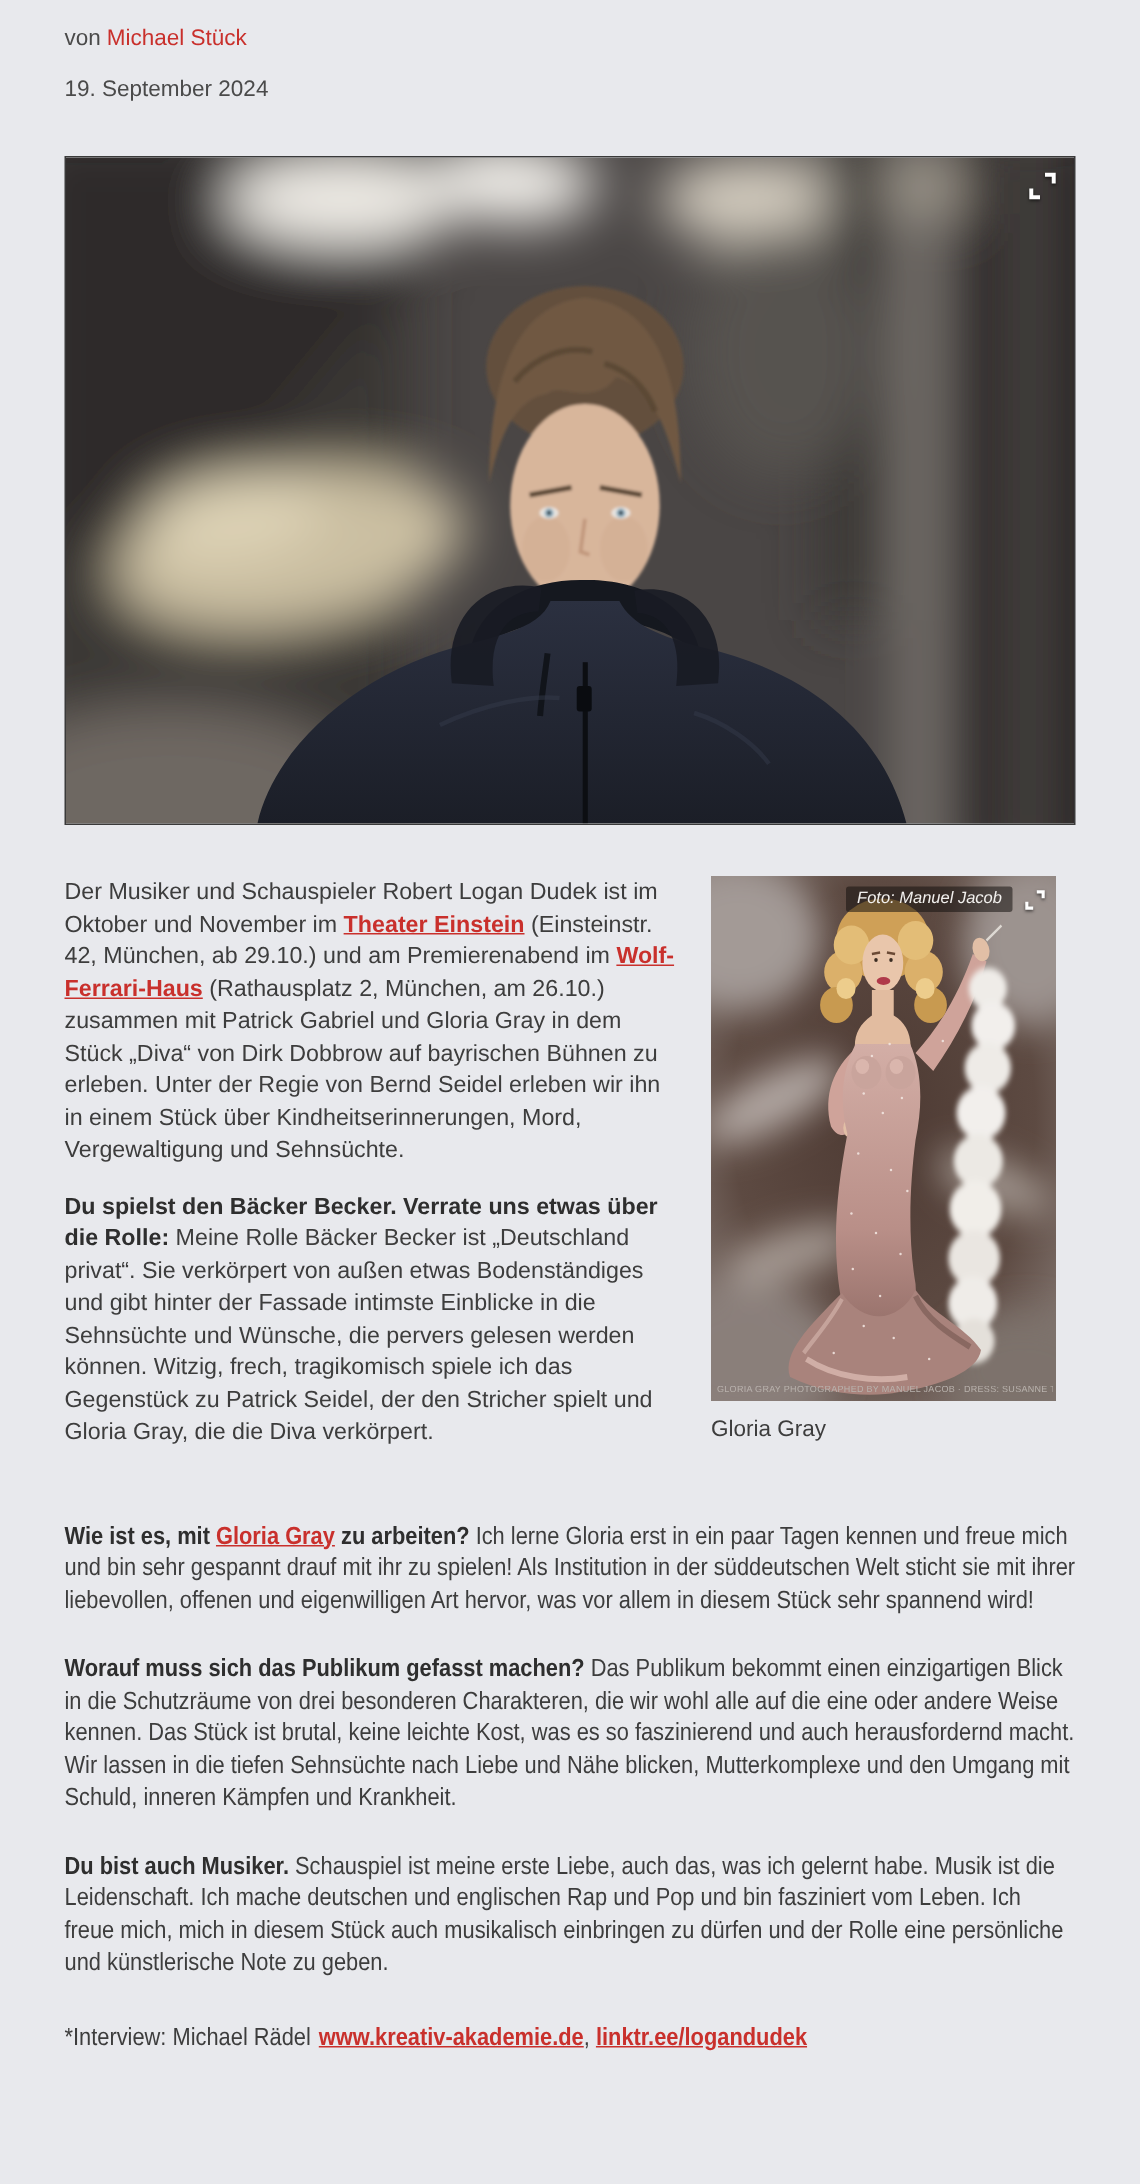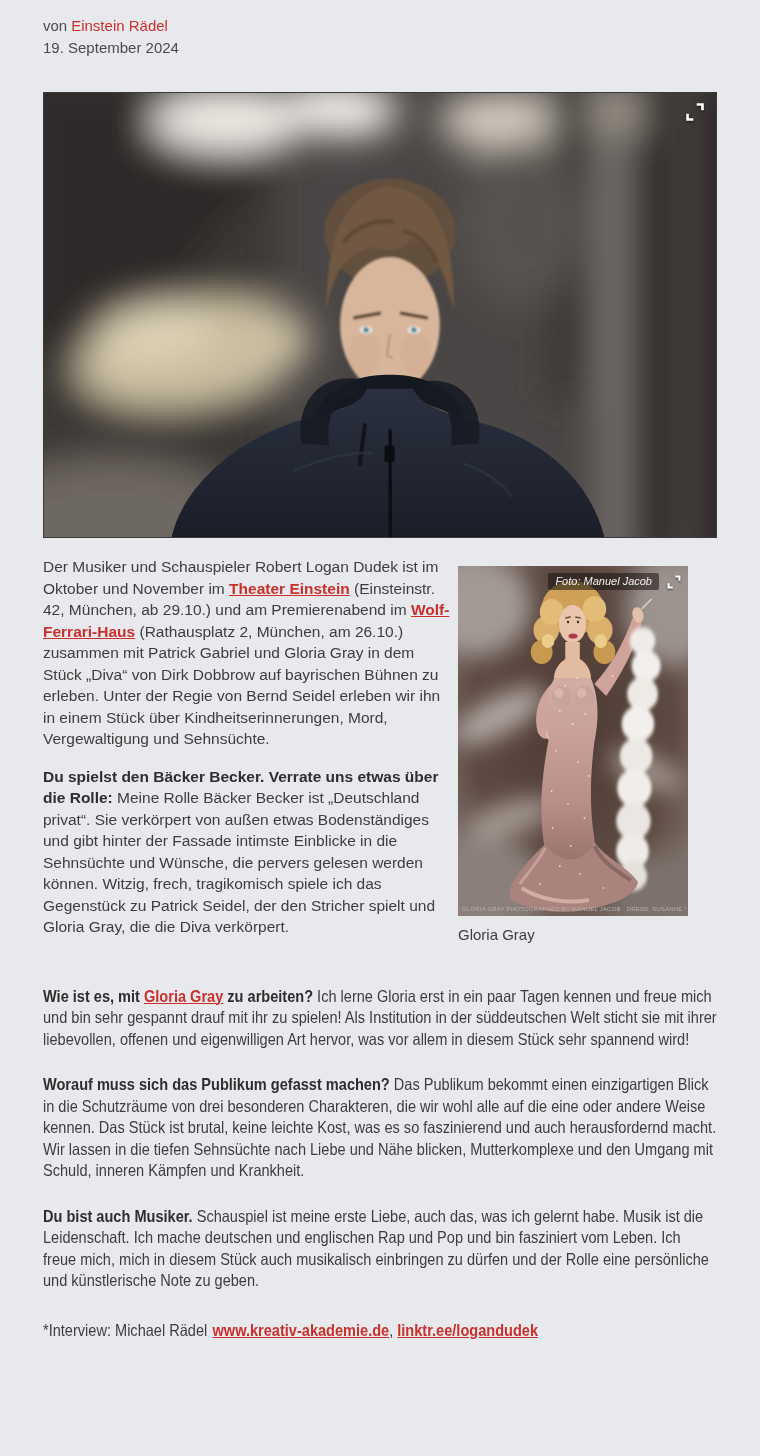--- a/index.html
+++ b/index.html
@@ -25,21 +25,21 @@
     font-weight:700;
     color:#161616;
     letter-spacing:-0.5px;
     transform:scaleX(0.88);
     transform-origin:0 50%;
     white-space:nowrap;
   }
   .byline{margin-top:17px;font-size:15px;color:#4a4a4a;}
   .byline-prefix{margin-right:4px;}
   .author-link{color:var(--red);text-decoration:none;cursor:pointer;}
-  .date{margin-top:5px;font-size:15px;color:#4a4a4a;}
+  .date{margin-top:17px;font-size:15px;color:#4a4a4a;}
 
   figure{margin:0;padding:0;}
   .main-figure{
     position:relative;
     width:674px;height:446px;
     margin-top:36px;
     overflow:hidden;
     border:1px solid #3a3a3a;
     box-sizing:border-box;
     cursor:pointer;
@@ -47,21 +47,21 @@
   .main-figure svg{display:block;width:100%;height:100%;}
 
   .expand{
     position:absolute;top:8px;right:10px;
     width:22px;height:22px;
     filter:drop-shadow(0 1px 1px rgba(0,0,0,.6));
     cursor:pointer;
   }
   .expand svg{width:100%;height:100%;display:block;}
 
-  .cols{display:flex;gap:7px;margin-top:18px;align-items:center;}
+  .cols{display:flex;gap:23px;margin-top:34px;align-items:flex-start;}
   .col-text{width:408px;flex:0 0 auto;}
   .p-col{margin:0 0 16px;font-size:15.5px;line-height:21.5px;color:var(--text);}
   .p-col b,.p-wide b{color:#2e2e2e;}
 
   .red-link{
     color:var(--red);
     font-weight:700;
     text-decoration:underline;
     cursor:pointer;
   }
@@ -113,21 +113,21 @@
   .footer-line{margin-top:28px;}
   .footer-line .red-link:first-of-type{margin-left:6px;}
 </style>
 </head>
 <body>
 
 <div class="page">
 
 
   <div class="byline">
-    <span class="byline-prefix">von</span><a class="author-link">Einstein Rädel</a>
+    <span class="byline-prefix">von</span><a class="author-link">Michael Stück</a>
   </div>
   <div class="date">19. September 2024</div>
 
   <figure class="main-figure">
     <svg viewBox="0 0 674 446" preserveAspectRatio="none" aria-hidden="true">
       <defs>
         <filter id="b18" x="-40%" y="-40%" width="180%" height="180%">
             <feGaussianBlur stdDeviation="18"></feGaussianBlur>
           </filter>
         <filter id="b6" x="-40%" y="-40%" width="180%" height="180%">

